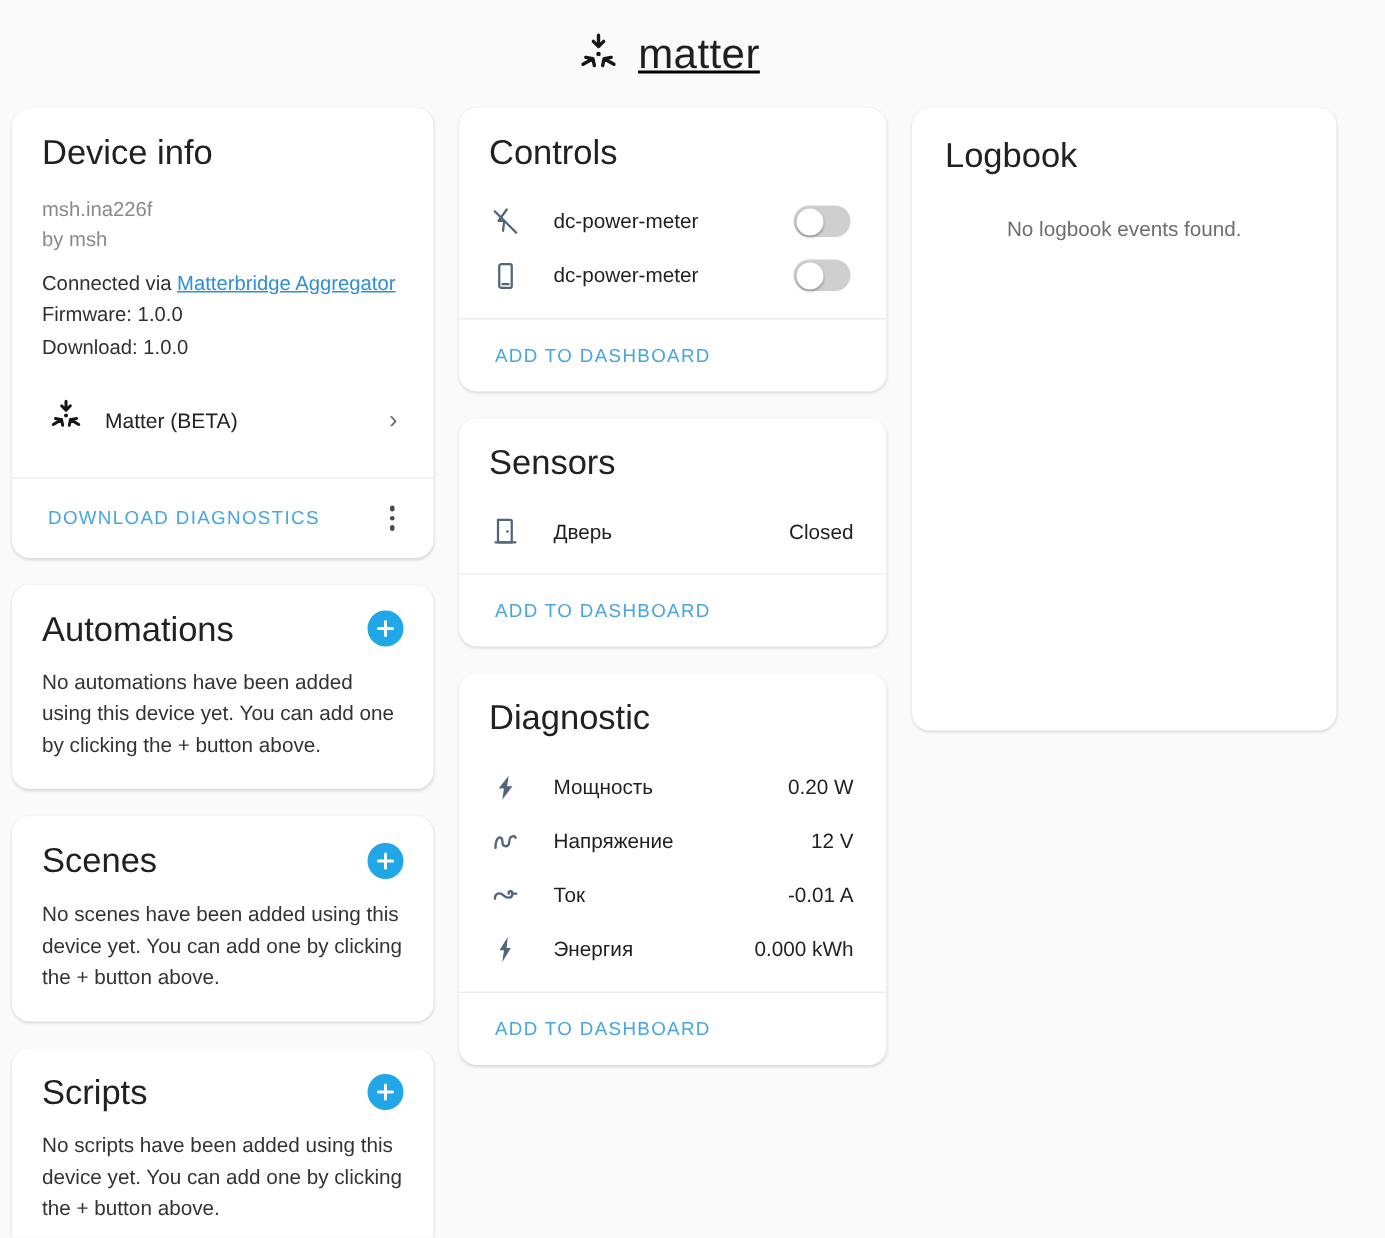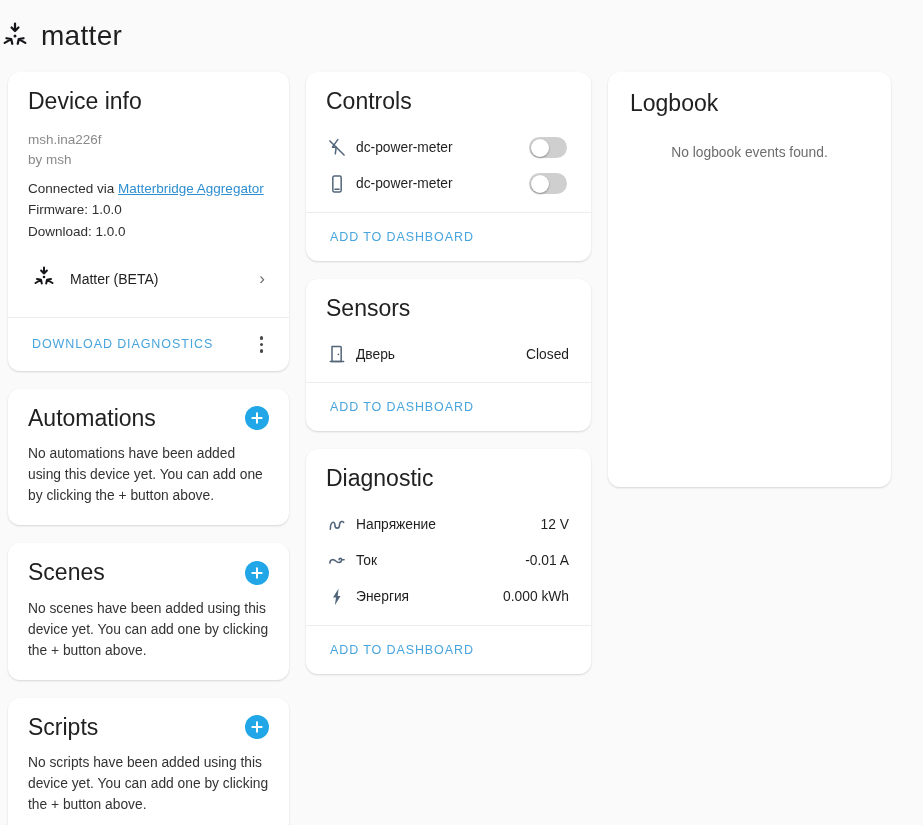--- a/index.html
+++ b/index.html
@@ -8,22 +8,23 @@
     width: 923px; height: 825px;
     background: #fafafa;
     font-family: "Liberation Sans", sans-serif;
     -webkit-font-smoothing: antialiased;
   }
   .page { position: relative; width: 923px; height: 825px; overflow: hidden; }
 
   
   .header {
     height: 72px;
-    display: flex; align-items: center; justify-content: flex-start;
+    display: flex; align-items: center; justify-content: center;
     padding: 0 32px 0 0;
+    text-decoration: underline;
   }
   .brand { display: flex; align-items: center; gap: 11px; }
   .brand-mark { width: 30px; height: 30px; display: block; }
   .brand-word {
     font-size: 28px; letter-spacing: 0.3px;
     color: #1f1f22; font-weight: 400;
   }
 
   
   .columns {
@@ -91,21 +92,21 @@
     display: flex; align-items: center; justify-content: center;
     cursor: pointer; flex: none;
   }
   .add-btn svg { display: block; }
 
   
   .rows { display: flex; flex-direction: column; }
   .erow {
     display: flex; align-items: center;
     height: 36px;
-    gap: 8px;
+    gap: 21px;
   }
   .erow-icon {
     width: 22px; display: flex; align-items: center; justify-content: center;
     color: #53657a; flex: none;
   }
   .erow-name { font-size: 13.8px; color: #1f1f1f; flex: 1; }
   .erow-value { font-size: 13.8px; color: #1f1f1f; text-align: left; padding-right: 2px; }
 
   .toggle {
     width: 38px; height: 21px; border-radius: 11px;
@@ -306,20 +307,29 @@
         <div class="card-actions-single">
           <button class="text-btn">Add to dashboard</button>
         </div>
       </div>
 
       <div class="card">
         <div class="card-body" style="padding-bottom:10px;">
           <div class="card-title">Diagnostic</div>
           <div class="rows">
 
+            <div class="erow">
+              <span class="erow-icon">
+                <svg width="20" height="20" viewBox="0 0 24 24">
+                    <path d="M14.5 2.5 L6.5 12.8 h4.2 l-1.2 8.7 l8.1 -10.6 h-4.3 z" fill="#53657a"></path>
+                  </svg>
+              </span>
+              <span class="erow-name">Мощность</span>
+              <span class="erow-value">0.20 W</span>
+            </div>
 
             <div class="erow">
               <span class="erow-icon">
                 <svg width="20" height="20" viewBox="0 0 24 24" fill="none" stroke="#53657a" stroke-width="1.9" stroke-linecap="round">
                   <path d="M4 17 C4 7, 9.5 7, 9.5 12 C9.5 17, 15 17, 15 12 C15 7, 20 7, 20 9"></path>
                 </svg>
               </span>
               <span class="erow-name">Напряжение</span>
               <span class="erow-value">12 V</span>
             </div>

